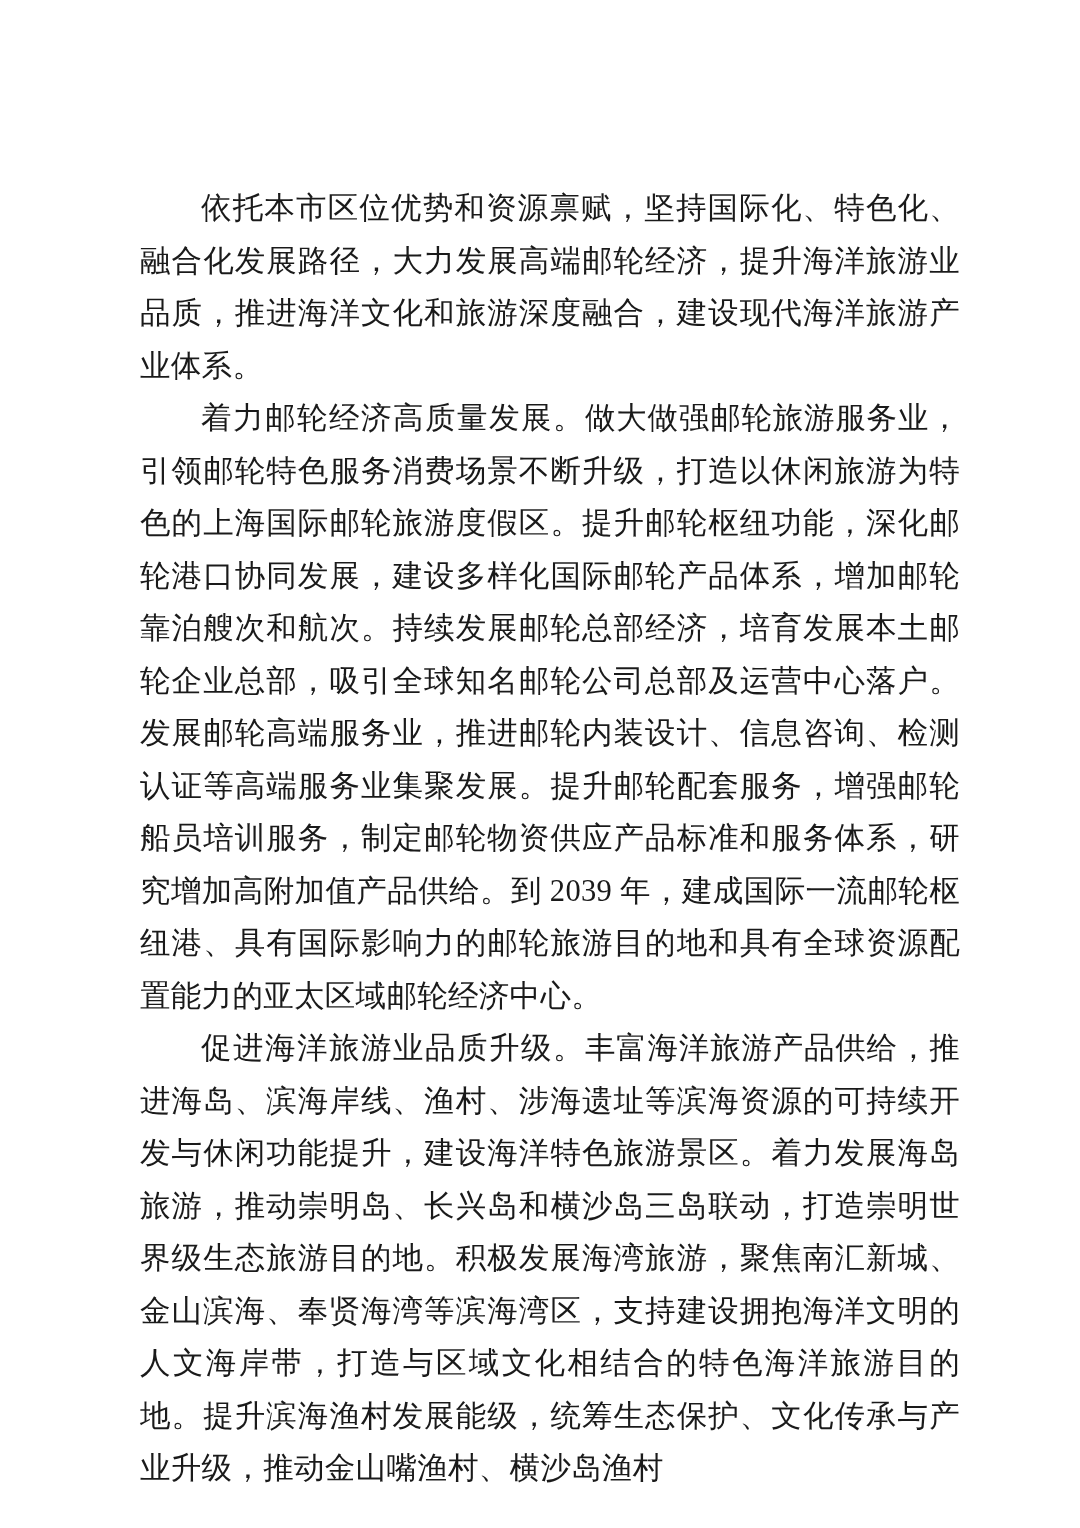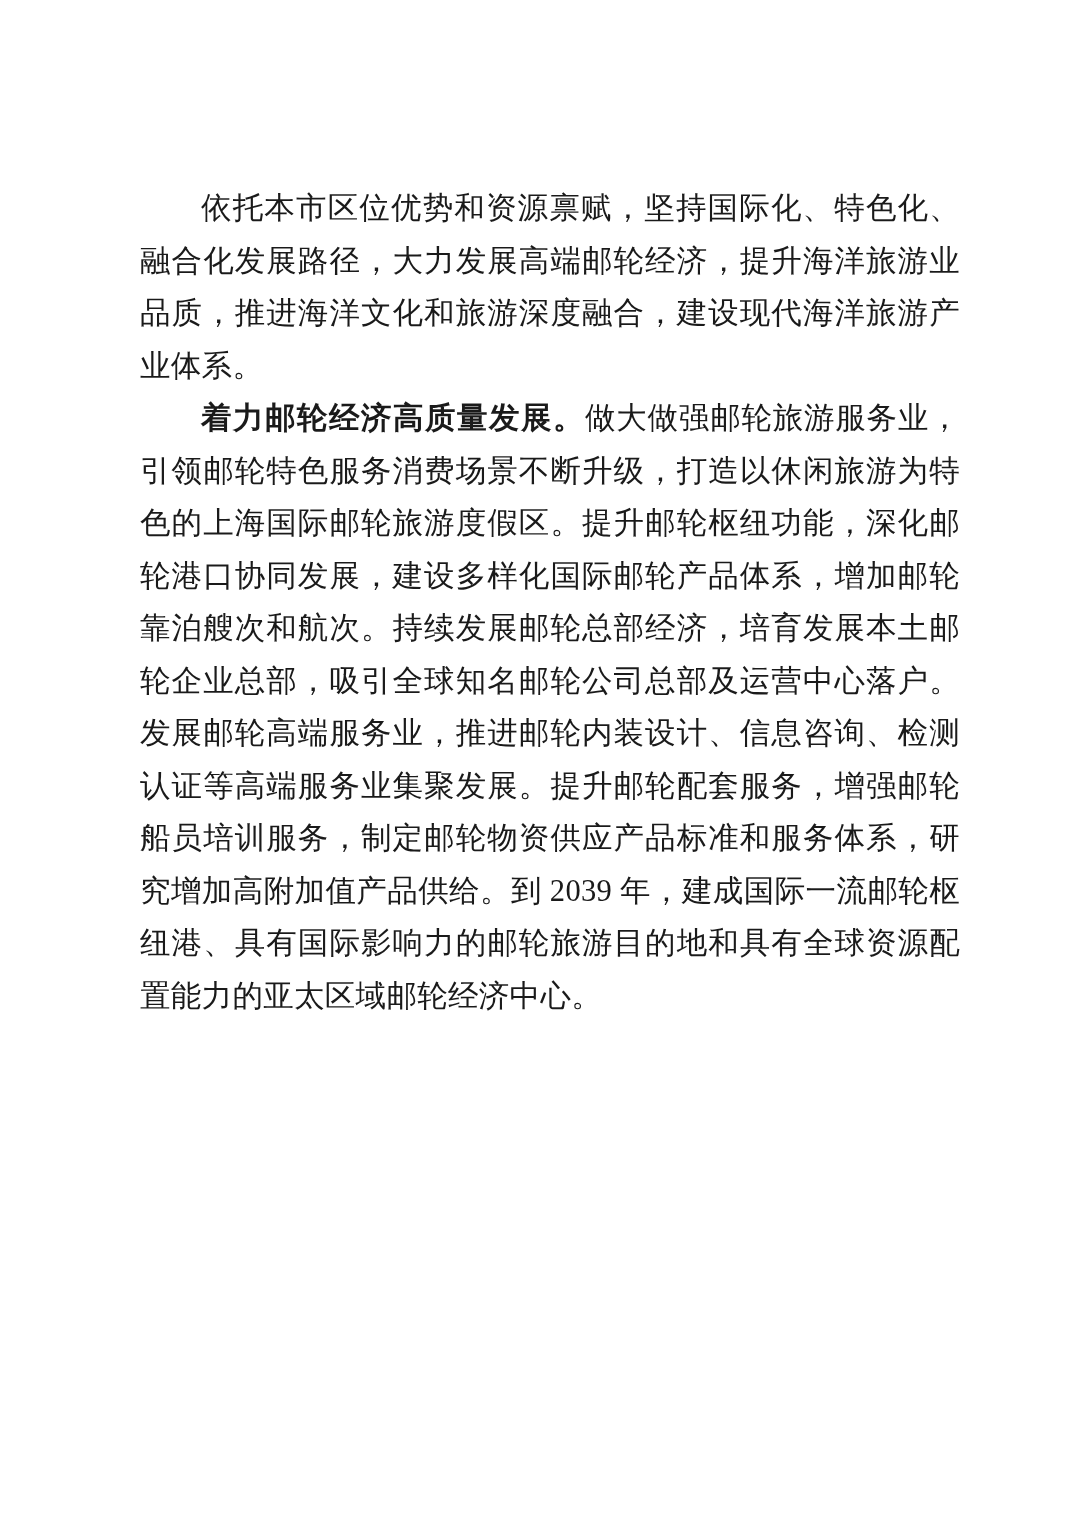--- a/index.html
+++ b/index.html
@@ -32,21 +32,21 @@
     text-justify: inter-ideograph;
   }
   .para {
     margin: 0 0 0 0;
     text-indent: 2em;
   }
   .para + .para {
     margin-top: 0px;
   }
   .lead {
-    font-weight: bold;
+    font-weight: normal;
     letter-spacing: 1px;
   }
   .page-number {
     position: absolute;
     left: 0;
     right: 0;
     bottom: 108px;
     text-align: left;
     font-size: 27px;
     letter-spacing: 2px;
@@ -62,18 +62,19 @@
 <body>
 
 <div class="page">
 
   <div class="body-text">
 
     <p class="para"><span>依托本市区位优势和资源禀赋，坚持国际化、特色化、融合化发展路径，大力发展高端邮轮经济，提升海洋旅游业品质，推进海洋文化和旅游深度融合，建设现代海洋旅游产业体系。</span></p>
 
     <p class="para"><span class="lead">着力邮轮经济高质量发展。</span><span>做大做强邮轮旅游服务业，引领邮轮特色服务消费场景不断升级，打造以休闲旅游为特色的上海国际邮轮旅游度假区。提升邮轮枢纽功能，深化邮轮港口协同发展，建设多样化国际邮轮产品体系，增加邮轮靠泊艘次和航次。持续发展邮轮总部经济，培育发展本土邮轮企业总部，吸引全球知名邮轮公司总部及运营中心落户。发展邮轮高端服务业，推进邮轮内装设计、信息咨询、检测认证等高端服务业集聚发展。提升邮轮配套服务，增强邮轮船员培训服务，制定邮轮物资供应产品标准和服务体系，研究增加高附加值产品供给。到 2039 年，建成国际一流邮轮枢纽港、具有国际影响力的邮轮旅游目的地和具有全球资源配置能力的亚太区域邮轮经济中心。</span></p>
 
+    <p class="para"><span class="lead">促进海洋旅游业品质升级。</span><span>丰富海洋旅游产品供给，推进海岛、滨海岸线、渔村、涉海遗址等滨海资源的可持续开发与休闲功能提升，建设海洋特色旅游景区。着力发展海岛旅游，推动崇明岛、长兴岛和横沙岛三岛联动，打造崇明世界级生态旅游目的地。积极发展海湾旅游，聚焦南汇新城、金山滨海、奉贤海湾等滨海湾区，支持建设拥抱海洋文明的人文海岸带，打造与区域文化相结合的特色海洋旅游目的地。提升滨海渔村发展能级，统筹生态保护、文化传承与产业升级，推动金山嘴渔村、横沙岛渔村</span></p>
 
   </div>
 
   <div class="page-number"><span class="page-number-inner">— 20 —</span></div>
 
 </div>
 
 </body></html>

